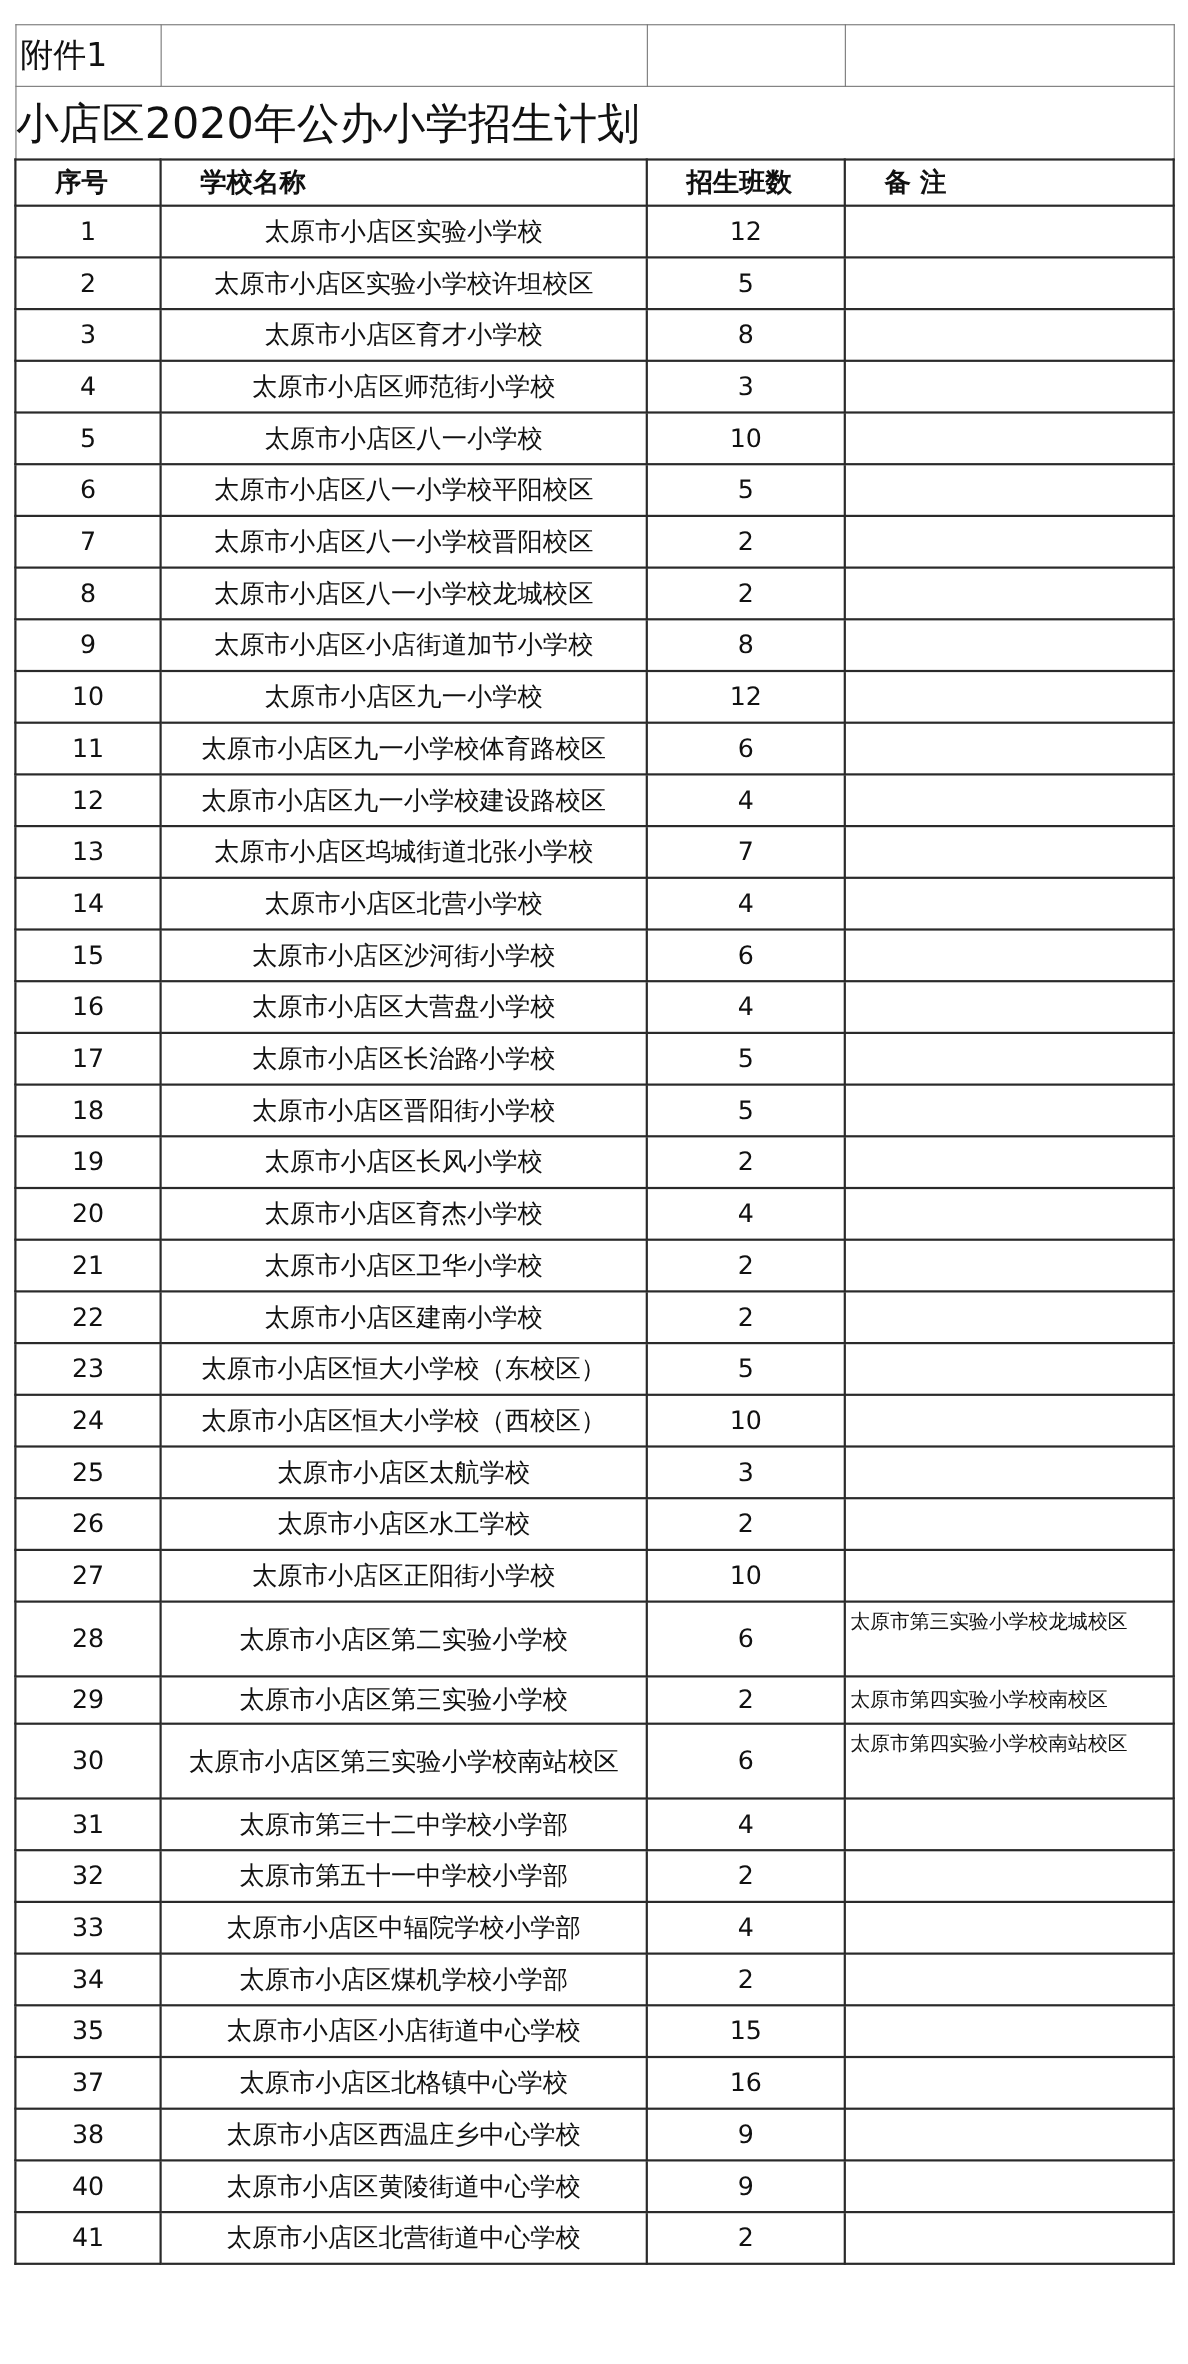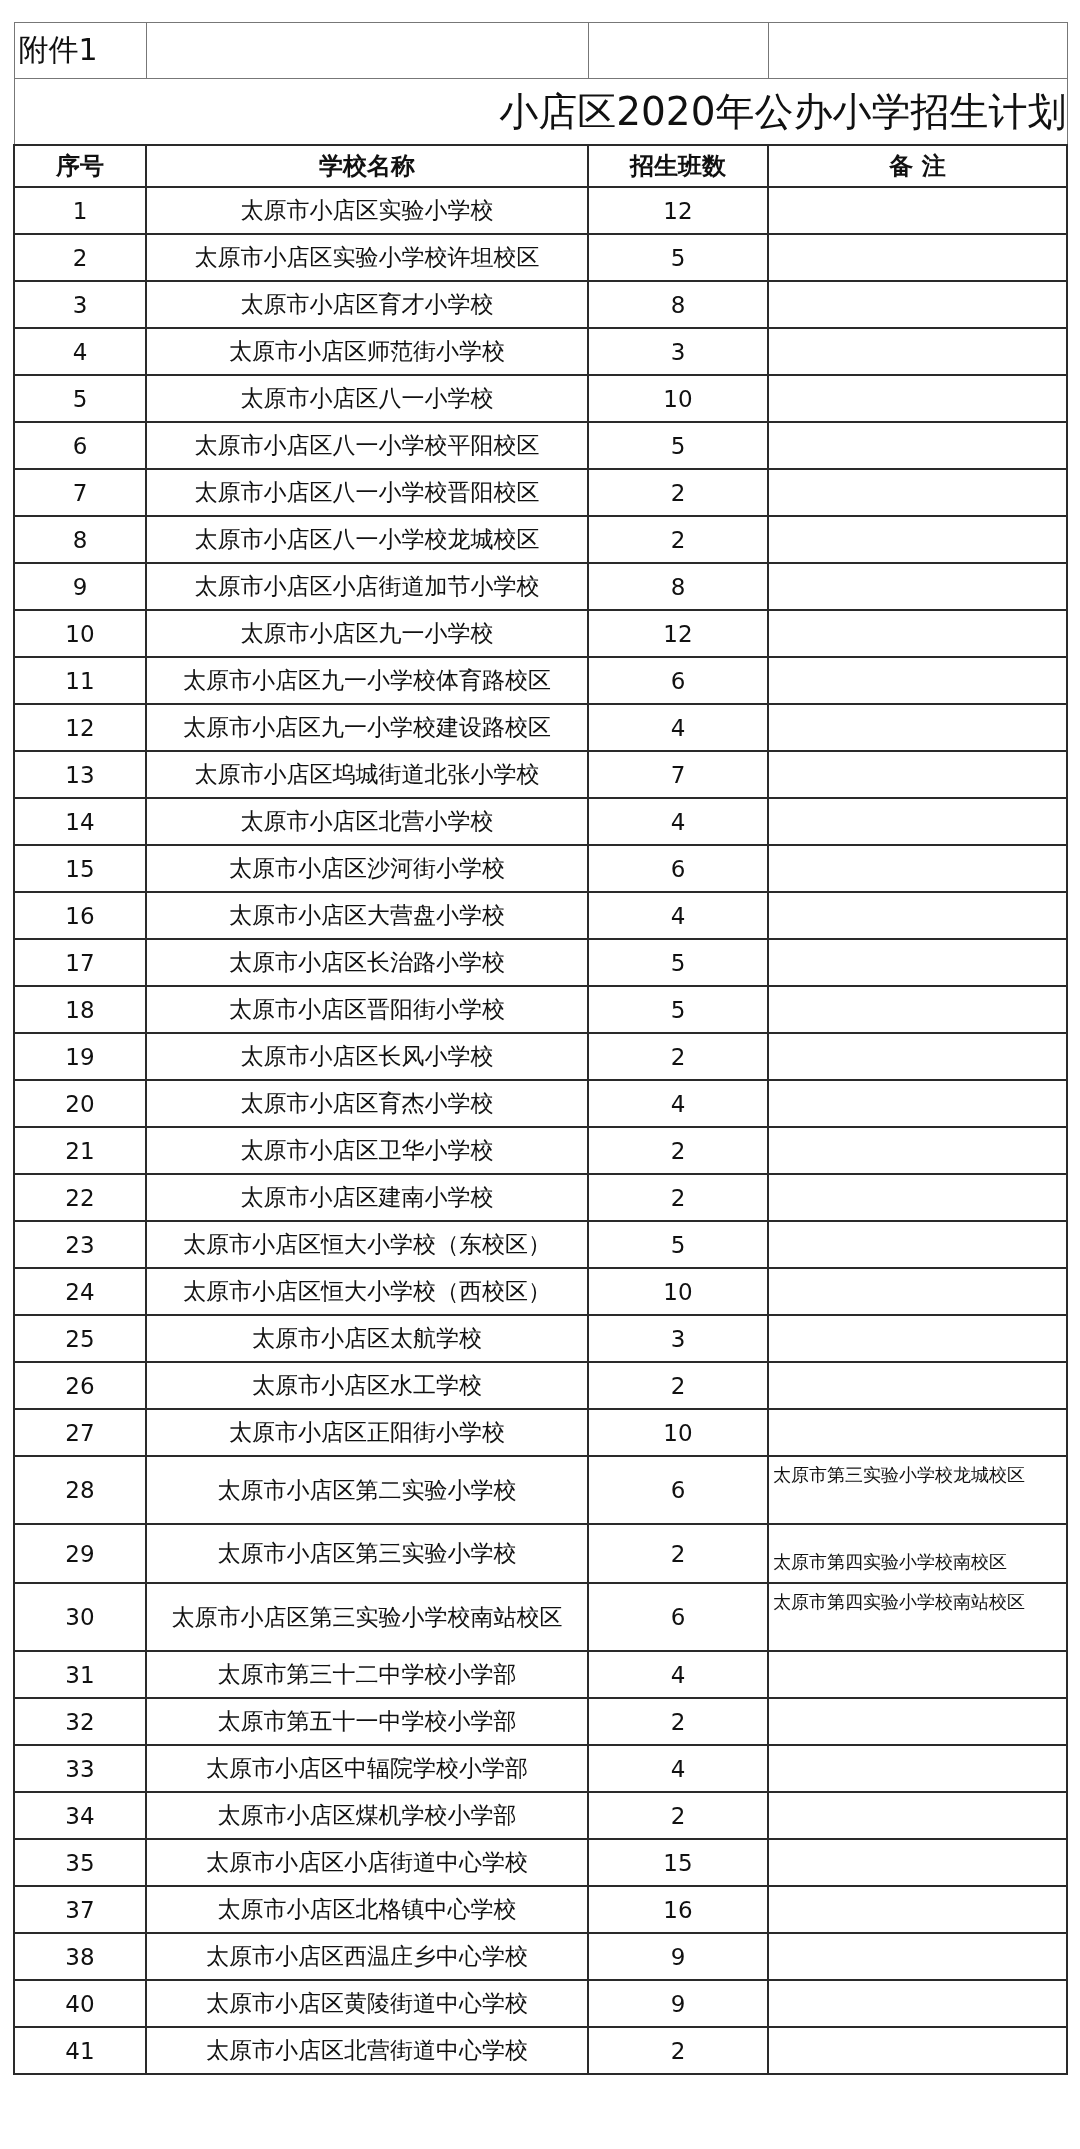--- a/index.html
+++ b/index.html
@@ -4,29 +4,29 @@
 <style>
   html, body { margin: 0; padding: 0; background: #ffffff; }
   body { width: 1080px; height: 2149px; position: relative; overflow: hidden;
          font-family: "DejaVu Sans", "Liberation Sans", sans-serif; color: #111; }
   table.sheet { position: absolute; left: 13px; top: 22px; width: 1053px;
                 border-collapse: collapse; table-layout: fixed; }
   .sheet td { border: 2px solid #2a2a2a; padding: 0; overflow: hidden; }
   col.c1 { width: 132px; } col.c2 { width: 442px; } col.c3 { width: 180px; } col.c4 { width: 299px; }
   tr.attach-row td { height: 55px; border-color: #777; border-width: 1.5px; }
   tr.attach-row td.attach-label { font-size: 30px; padding-left: 4px; text-align: left; vertical-align: middle; }
-  tr.title-row td { height: 65px; border-color: #777; border-width: 1.5px; text-align: right;
+  tr.title-row td { height: 65px; border-color: #777; border-width: 1.5px; text-align: left;
                     font-size: 39px; vertical-align: middle; letter-spacing: 0px; }
-  tr.head-row td { height: 40px; font-weight: bold; font-size: 24px; text-align: center; vertical-align: middle; }
+  tr.head-row td { height: 40px; font-weight: bold; font-size: 24px; text-align: left; vertical-align: middle; padding-left: 35px; }
   tr.data-row td { height: 41px; text-align: center; vertical-align: middle; font-size: 23px; }
   tr.data-row td.name { font-size: 23px; letter-spacing: 0px; white-space: nowrap; margin-left: 47px; }
   tr.data-row td.note { font-size: 18px; text-align: left; vertical-align: top; line-height: 27px;
                          padding: 4px 2px 0 4px; white-space: normal; }
   tr.data-row.tall td { height: 62px; }
-  tr.data-row td.note.single { vertical-align: middle; padding-top: 16px; }
+  tr.data-row td.note.single { vertical-align: middle; padding-top: 0; }
 </style>
 </head>
 <body>
 
 <table class="sheet">
   <colgroup>
       <col class="c1">
       <col class="c2">
       <col class="c3">
       <col class="c4">

